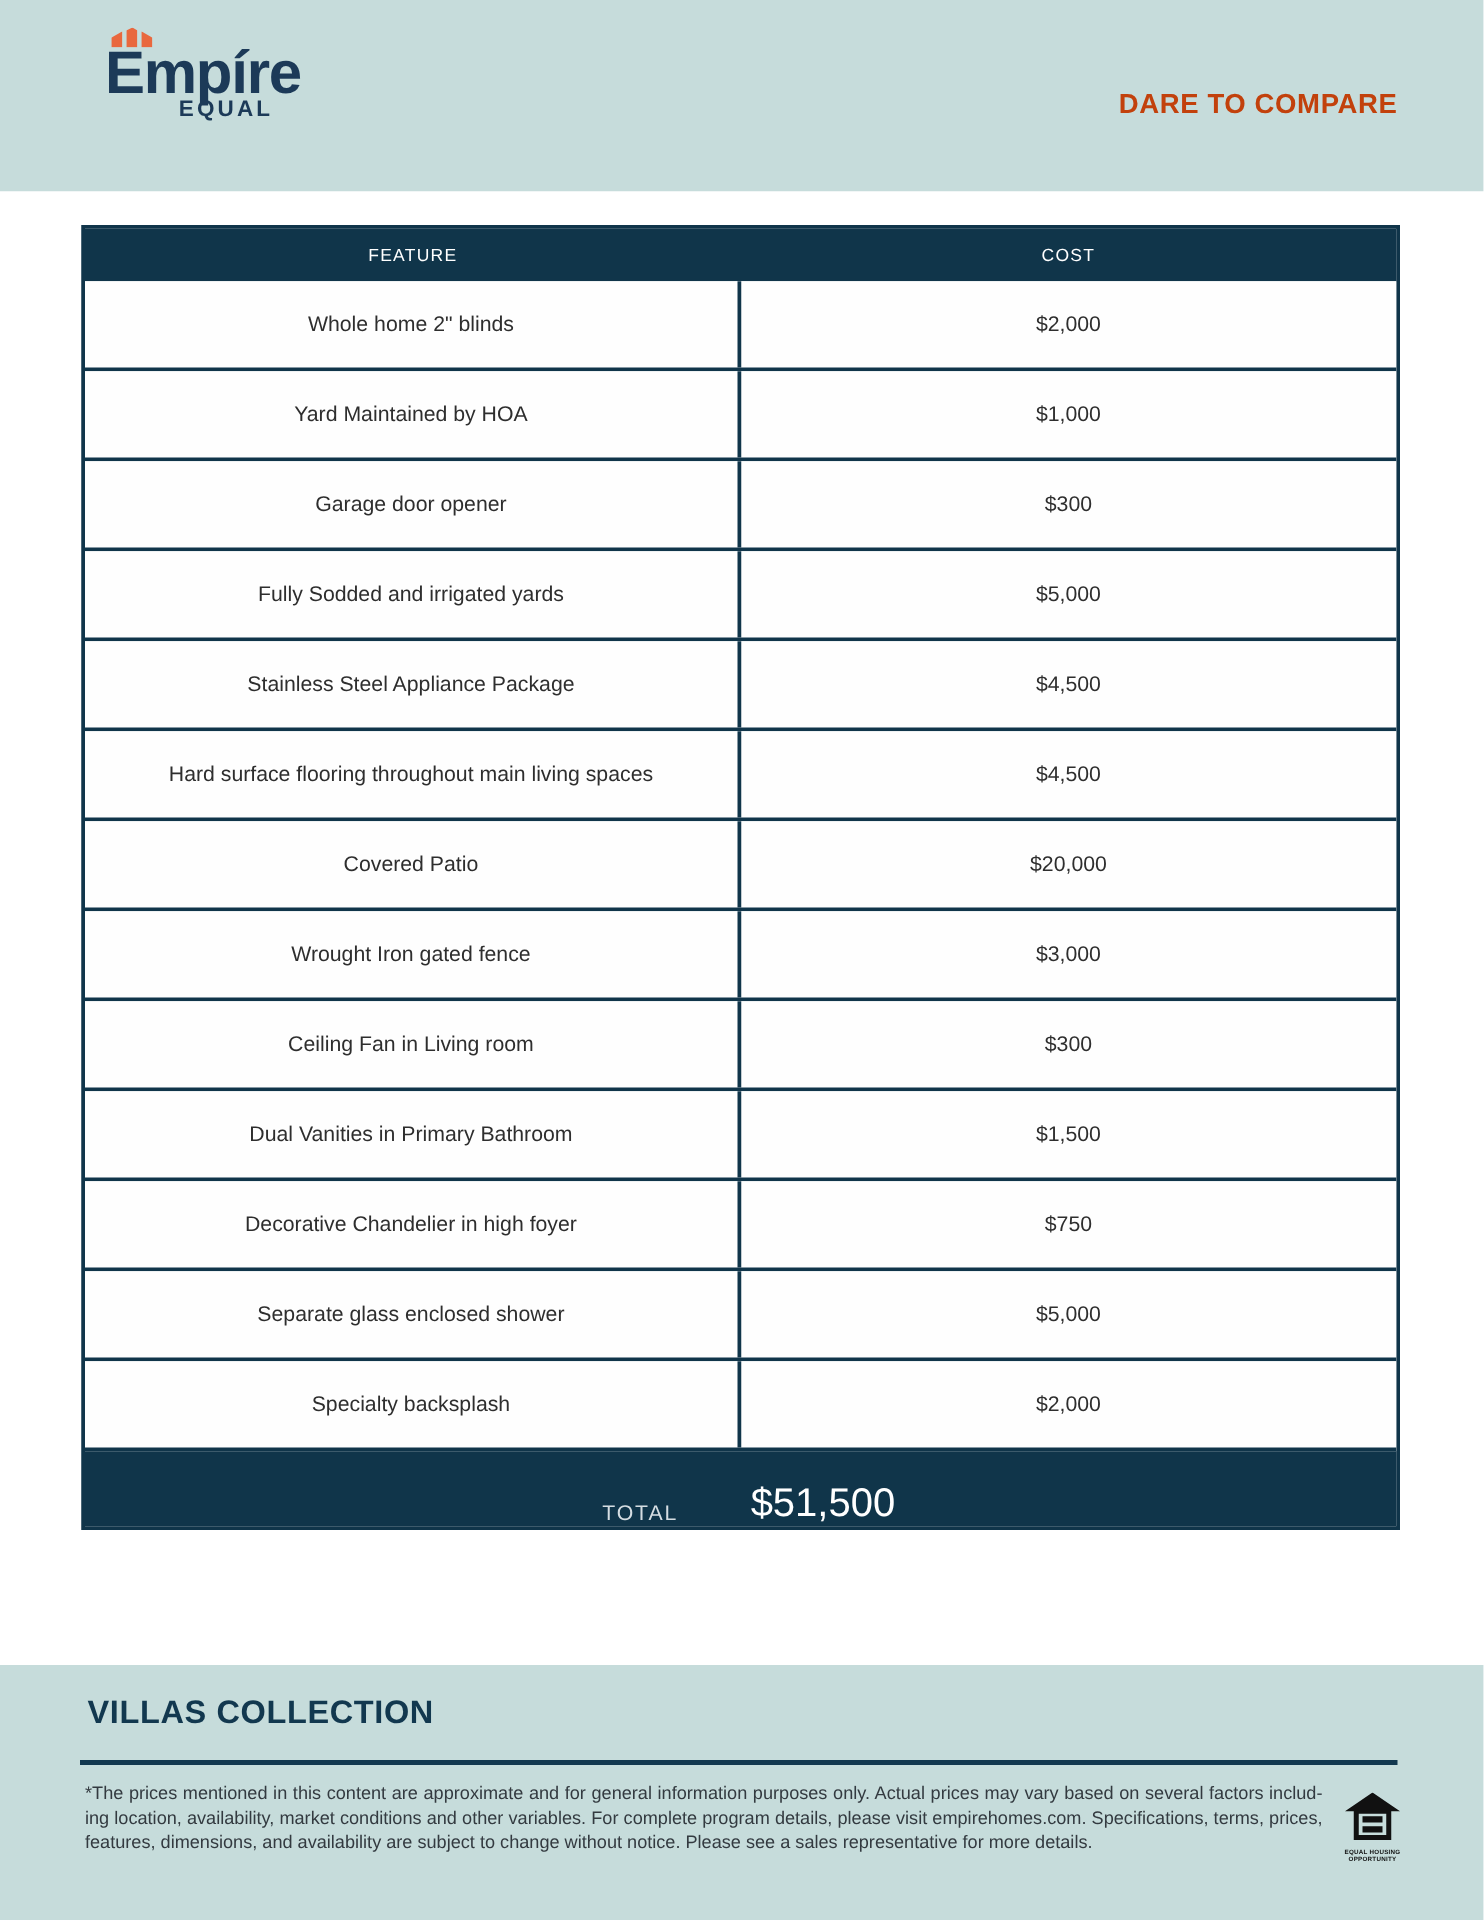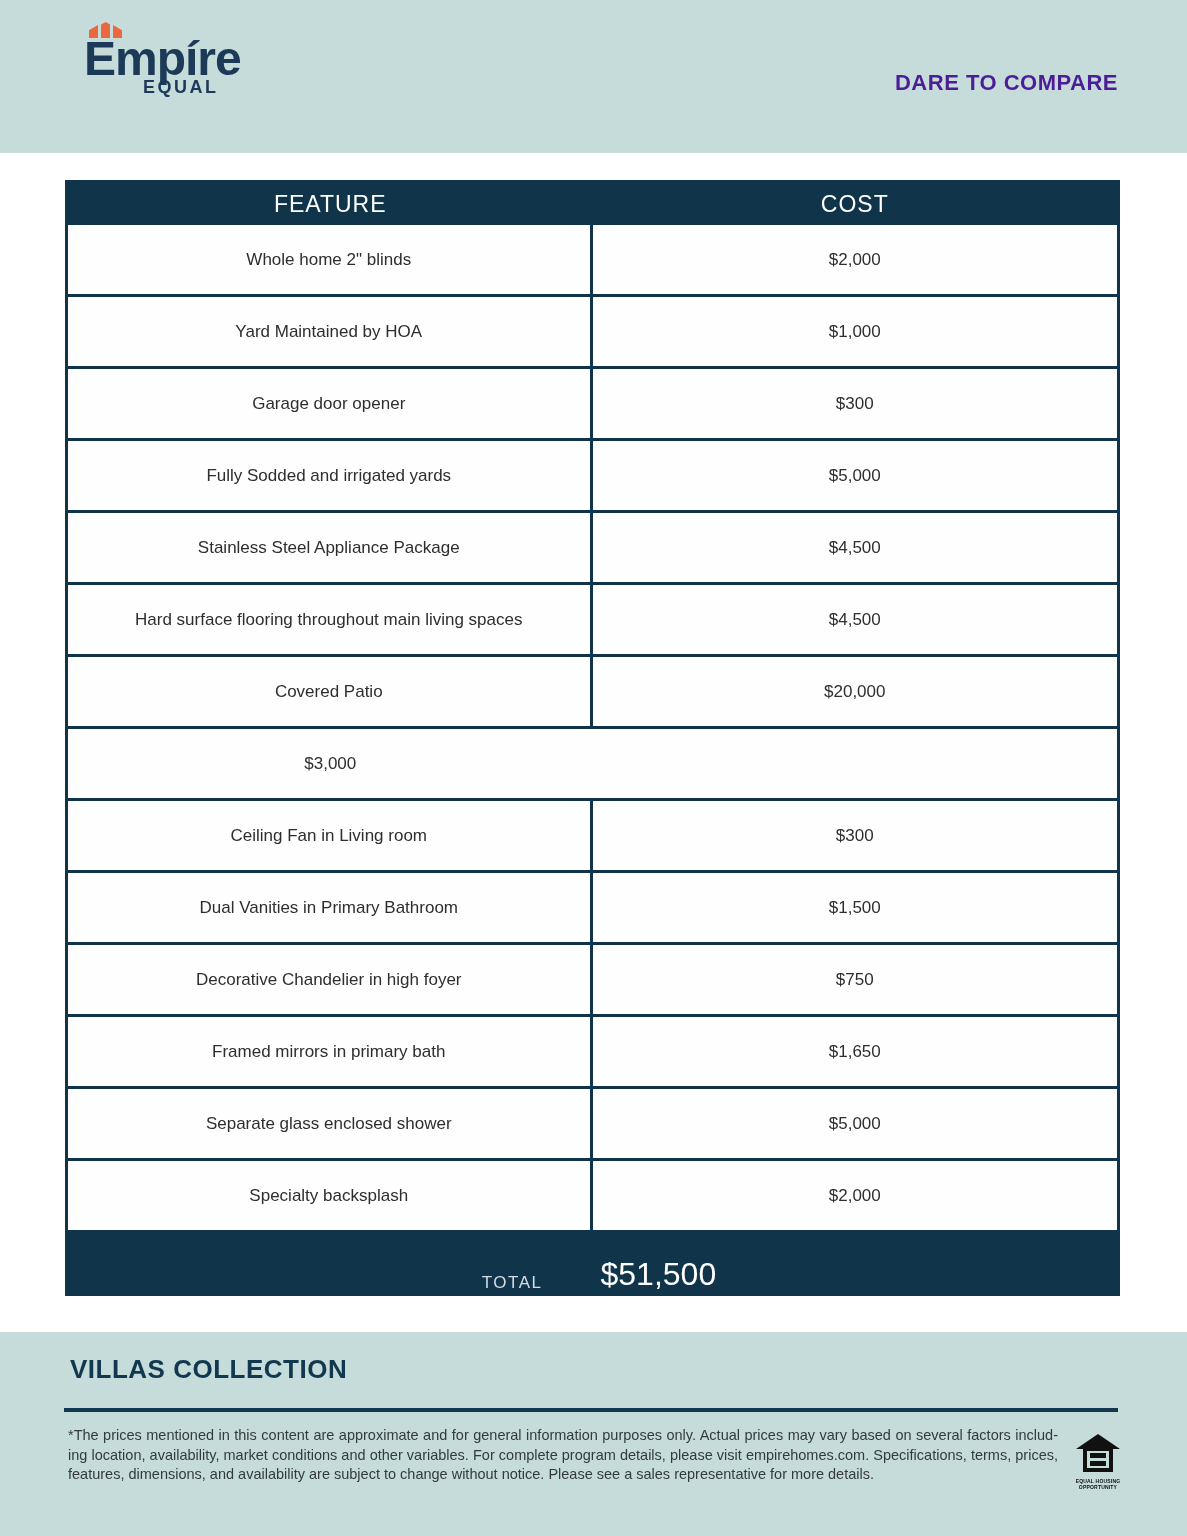--- a/index.html
+++ b/index.html
@@ -25,32 +25,32 @@
   .wordmark {
     font-size:48px; font-weight:bold; color:#1c3a58;
     letter-spacing:-1px; line-height:1.05; display:block;
   }
   .homes {
     display:block; margin-left:78px; margin-top:-7px;
     font-size:18px; font-weight:bold; letter-spacing:2.5px; color:#1c3a58;
   }
   .tagline {
     position:absolute; right:69px; top:70px;
-    font-size:22px; font-weight:bold; letter-spacing:0.5px; color:#4c1d95;
+    font-size:22px; font-weight:bold; letter-spacing:0.5px; color:#c2410c;
   }
 
   
   .cost-table {
     position:absolute; left:65px; top:180px; width:1055px;
     border:3px solid #10354a; background:#ffffff;
   }
   .t-head { display:flex; height:42px; background:#10354a; }
   .t-head .th {
     width:50%; display:flex; align-items:center; justify-content:center;
-    color:#ffffff; font-size:23px; letter-spacing:1px; font-weight:400;
+    color:#ffffff; font-size:14px; letter-spacing:1px; font-weight:400;
   }
   .t-row { display:flex; height:72px; border-bottom:3px solid #10354a; background:#fefefe; }
   .t-row .cell {
     display:flex; align-items:center; justify-content:center;
     font-size:17px; color:#2e2e2e; text-align:center; padding:0 14px;
   }
   .t-row .cell-feature { width:50%; border-right:3px solid #10354a; }
   .t-row .cell-cost { width:50%; }
   .t-total { display:flex; height:60px; background:#10354a; align-items:flex-end; }
   .total-label {
@@ -128,37 +128,34 @@
         </div>
         <div class="t-row">
           <div class="cell cell-feature">Hard surface flooring throughout main living spaces</div>
           <div class="cell cell-cost">$4,500</div>
         </div>
         <div class="t-row">
           <div class="cell cell-feature">Covered Patio</div>
           <div class="cell cell-cost">$20,000</div>
         </div>
         <div class="t-row">
+          <div class="cell cell-feature">Wrought Iron gated fence</div>
           <div class="cell cell-cost">$3,000</div>
         </div>
         <div class="t-row">
           <div class="cell cell-feature">Ceiling Fan in Living room</div>
           <div class="cell cell-cost">$300</div>
         </div>
         <div class="t-row">
           <div class="cell cell-feature">Dual Vanities in Primary Bathroom</div>
           <div class="cell cell-cost">$1,500</div>
         </div>
         <div class="t-row">
           <div class="cell cell-feature">Decorative Chandelier in high foyer</div>
           <div class="cell cell-cost">$750</div>
-        </div>
-        <div class="t-row">
-          <div class="cell cell-feature">Framed mirrors in primary bath</div>
-          <div class="cell cell-cost">$1,650</div>
         </div>
         <div class="t-row">
           <div class="cell cell-feature">Separate glass enclosed shower</div>
           <div class="cell cell-cost">$5,000</div>
         </div>
         <div class="t-row">
           <div class="cell cell-feature">Specialty backsplash</div>
           <div class="cell cell-cost">$2,000</div>
         </div>
       </div>

